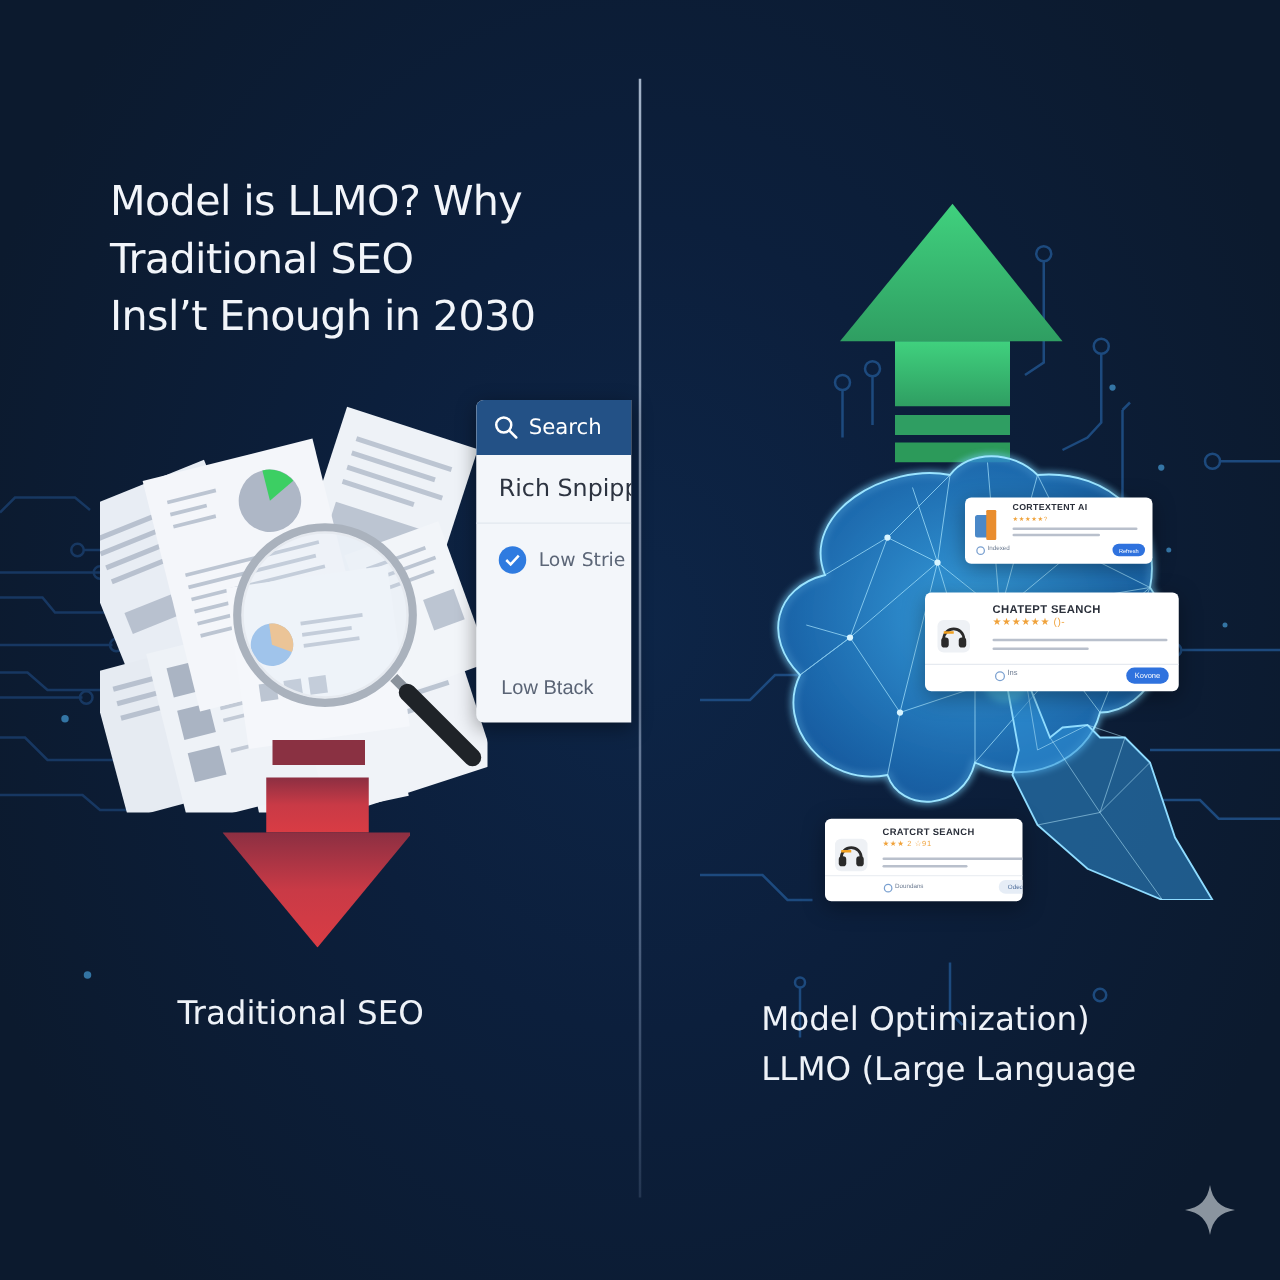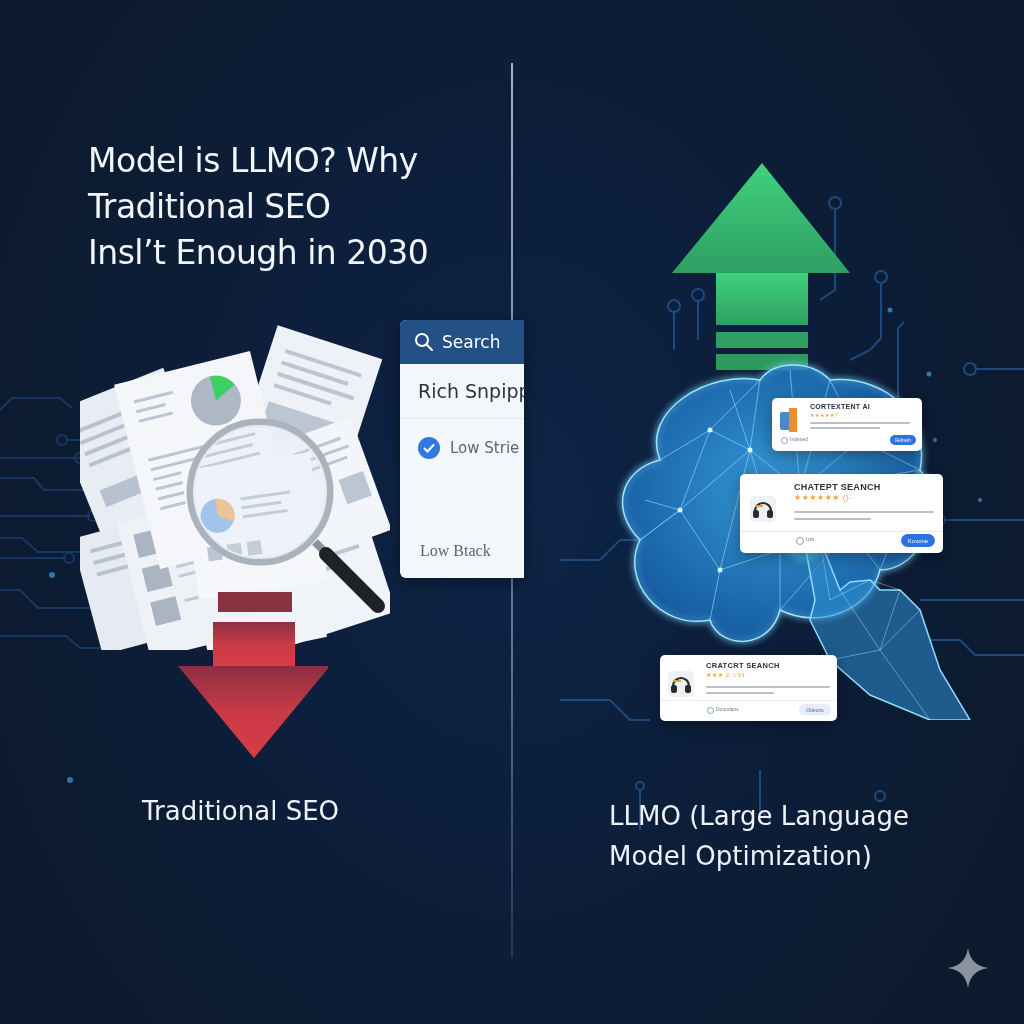--- a/index.html
+++ b/index.html
@@ -17,32 +17,32 @@
   .title div { white-space:nowrap; }
   .divider {
     left:511px; top:63px; width:1.5px; height:895px;
     background:linear-gradient(to bottom, rgba(190,205,225,.85), rgba(140,160,190,.6) 70%, rgba(90,110,140,.3));
   }
   .caption { color:#eef2f8; font-family:"DejaVu Sans", sans-serif; font-size:26px; line-height:40px; }
   .caption div { white-space:nowrap; }
 
   
   .search-panel {
-    left:400px; top:320px; width:124px; height:258px; background:#f3f6fa; border-radius:6px 0 0 6px;
+    left:381px; top:320px; width:124px; height:258px; background:#f3f6fa; border-radius:6px 0 0 6px;
     overflow:hidden; box-shadow:0 4px 16px rgba(0,0,0,.4);
   }
   .search-head {
     height:44px; background:#235186; color:#fff; display:flex; align-items:center; padding-left:14px;
     font-size:17px; font-family:"DejaVu Sans", sans-serif; gap:8px;
   }
   .search-row1 { height:54px; border-bottom:1px solid #e2e7ee; display:flex; align-items:center; padding-left:18px;
     font-size:19px; color:#2c3340; white-space:nowrap; font-family:"DejaVu Sans", sans-serif; }
   .search-row2 { display:flex; align-items:center; gap:10px; padding:18px 0 0 18px; font-size:15px; color:#5c6677; white-space:nowrap; font-family:"DejaVu Sans", sans-serif; }
   .check { width:22px; height:22px; border-radius:50%; background:#2f7be0; display:flex; align-items:center; justify-content:center; flex:none;}
-  .search-row3 { position:absolute; left:20px; top:222px; font-size:16px; color:#5a6475; font-family:Liberation Serif, serif; white-space:nowrap; }
+  .search-row3 { position:absolute; left:20px; top:222px; font-size:16px; color:#5a6475; font-family:Liberation Sans, sans-serif; white-space:nowrap; }
 
   
   .card { background:#fff; border-radius:5px; box-shadow:0 4px 18px rgba(0,0,0,.35); overflow:hidden; }
   .card .ttl { font-weight:bold; color:#2a2f3a; letter-spacing:.3px; white-space:nowrap; }
   .stars { color:#f0a23a; letter-spacing:0.5px; white-space:nowrap; }
   .line { height:2px; background:#b9c0cc; border-radius:1px; margin-top:3px; }
   .btn { background:#2f72de; color:#fff; border-radius:10px; display:flex; align-items:center; justify-content:center; }
   .btn.light { background:#e6edf6; color:#4a6a98; }
   .ring { border:1.2px solid #7aa0d0; border-radius:50%; }
   .spark { left:944px; top:944px; }
@@ -248,22 +248,22 @@
     </span>
     <span>Low Strie I</span>
   </div>
   <div class="search-row3">Low Btack</div>
 </div>
 
 <div class="abs caption" style="left:142px;top:791px;">
   <div>Traditional SEO</div>
 </div>
 <div class="abs caption" style="left:609px;top:796px;">
+  <div>Model Optimization)</div>
   <div>LLMO (Large Language</div>
-  <div>Model Optimization)</div>
 </div>
 
 <svg class="abs" style="left:672px;top:160px;" width="180" height="210" viewBox="0 0 180 210">
   <defs>
       <linearGradient id="gg" x1="0" y1="0" x2="0" y2="1">
         <stop offset="0" stop-color="#40d17e"></stop>
         <stop offset="1" stop-color="#2f9e62"></stop>
       </linearGradient>
     </defs>
   <polygon points="90,3 178,113 0,113" fill="url(#gg)"></polygon>
@@ -337,21 +337,21 @@
   <div class="abs" style="left:54px;top:34px;width:140px;">
       <div class="line"></div>
       <div class="line" style="width:55%;margin-top:5px;"></div>
     </div>
   <div class="abs" style="left:0;right:0;top:57px;height:1px;background:#e6eaf0;"></div>
   <div class="abs ring" style="left:56px;top:63px;width:6px;height:6px;"></div>
   <div class="abs" style="left:66px;top:62px;font-size:6px;color:#6b7a90;">Ins</div>
   <div class="abs btn" style="left:161px;top:60px;width:34px;height:13px;font-size:6px;">Kovone</div>
 </div>
 
-<div class="abs card" style="left:660px;top:655px;width:177px;height:66px;">
+<div class="abs card" style="left:660px;top:655px;width:158px;height:66px;">
   <div class="abs" style="left:8px;top:16px;width:26px;height:26px;border-radius:5px;background:#eef1f5;">
     <svg width="26" height="26" viewBox="0 0 26 26">
         <path d="M5 15 A8 8 0 0 1 21 15" stroke="#2a2a2a" stroke-width="2.2" fill="none"></path>
         <rect x="3" y="14" width="6" height="8" rx="2.5" fill="#2a2a2a"></rect>
         <rect x="17" y="14" width="6" height="8" rx="2.5" fill="#2a2a2a"></rect>
         <rect x="5" y="9" width="8" height="2" fill="#f0a020"></rect>
       </svg>
   </div>
   <div class="abs ttl" style="left:46px;top:6px;font-size:7.5px;">CRATCRT SEANCH</div>
   <div class="abs stars" style="left:46px;top:16px;font-size:6px;">★★★ 2 ☆91</div>

